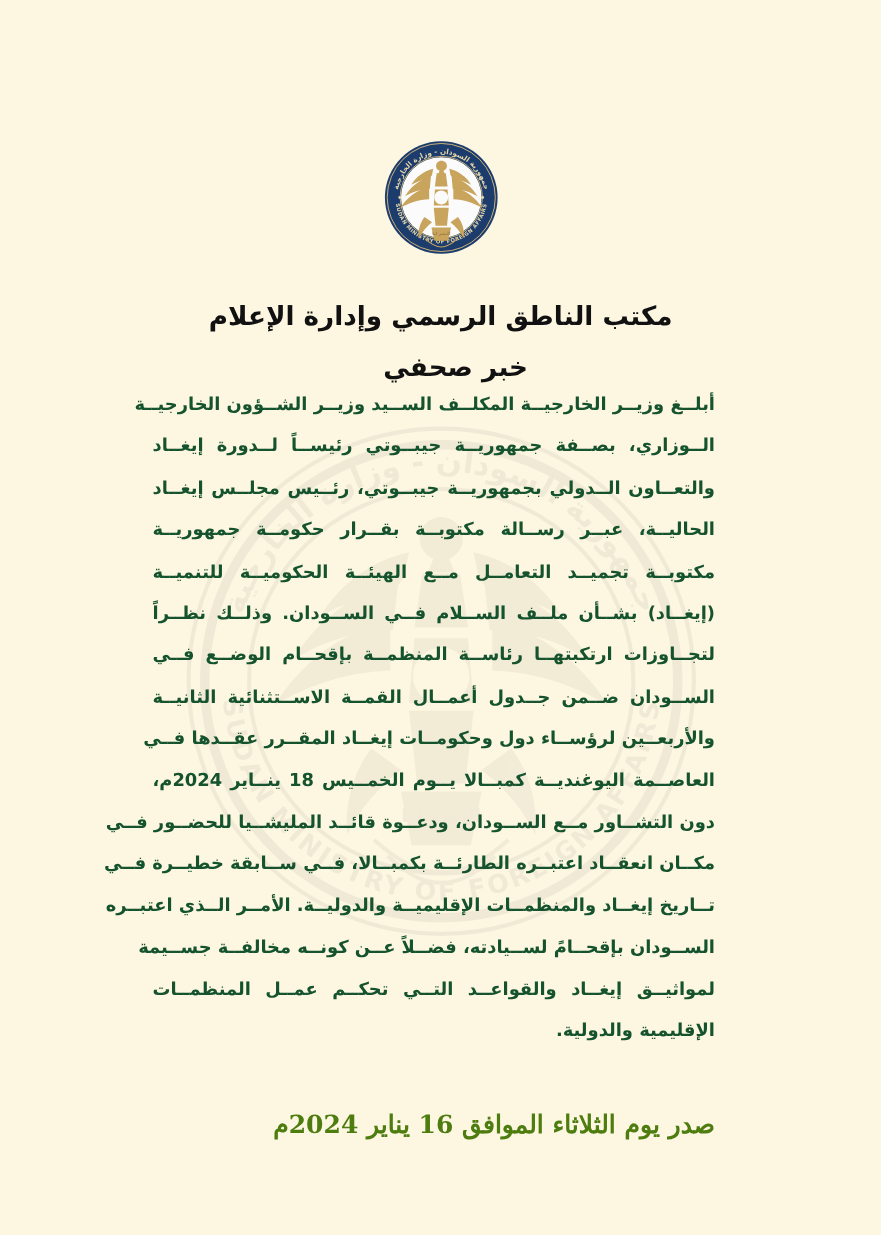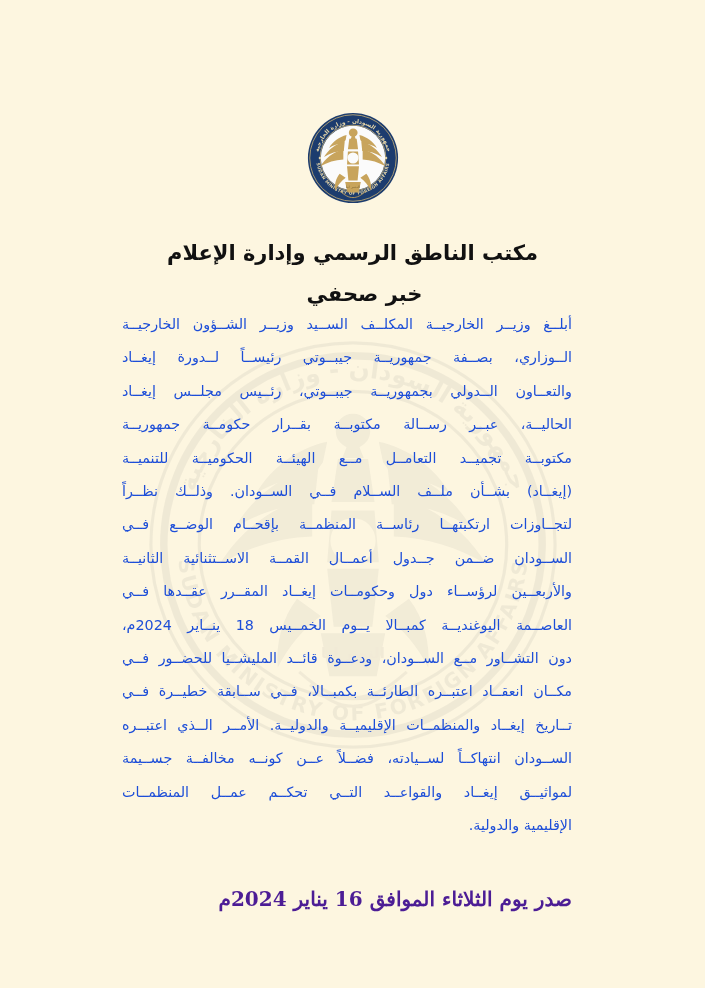--- a/index.html
+++ b/index.html
@@ -89,26 +89,26 @@
   .body-block {
     position: absolute;
     right: 133px;
     left: 122px;
     top: 308px;
     z-index: 2;
     direction: rtl;
   }
   .body-line {
     font-family: "DejaVu Sans", sans-serif;
-    font-weight: 400;
+    font-weight: 700;
     font-size: 14.3px;
     line-height: 33.4px;
     text-align: justify;
     text-align-last: justify;
-    color: #1d4ed8;
+    color: #14532d;
     white-space: nowrap;
     direction: rtl;
     letter-spacing: 0;
   }
   .body-line.last-line {
     text-align-last: right;
   }
 
   
   .closing {
@@ -118,21 +118,21 @@
     top: 884px;
     z-index: 2;
     direction: rtl;
     text-align: right;
   }
   .closing-text {
     font-family: "DejaVu Serif", serif;
     font-weight: 700;
     font-size: 20px;
     line-height: 30px;
-    color: #4c1d95;
+    color: #4d7c0f;
     direction: rtl;
   }
 </style>
 </head>
 <body>
 
 <div class="page">
 
   <div class="watermark">
     <svg viewBox="0 0 400 400" xmlns="http://www.w3.org/2000/svg">
@@ -230,21 +230,21 @@
     <div class="body-line">الحاليــة، عبــر رســالة مكتوبــة بقــرار حكومــة جمهوريــة</div>
     <div class="body-line">مكتوبــة تجميــد التعامــل مــع الهيئــة الحكوميــة للتنميــة</div>
     <div class="body-line">(إيغــاد) بشــأن ملــف الســلام فــي الســودان. وذلــك نظــراً</div>
     <div class="body-line">لتجــاوزات ارتكبتهــا رئاســة المنظمــة بإقحــام الوضــع فــي</div>
     <div class="body-line">الســودان ضــمن جــدول أعمــال القمــة الاســتثنائية الثانيــة</div>
     <div class="body-line">والأربعــين لرؤســاء دول وحكومــات إيغــاد المقــرر عقــدها فــي</div>
     <div class="body-line">العاصــمة اليوغنديــة كمبــالا يــوم الخمــيس 18 ينــاير 2024م،</div>
     <div class="body-line">دون التشــاور مــع الســودان، ودعــوة قائــد المليشــيا للحضــور فــي</div>
     <div class="body-line">مكــان انعقــاد اعتبــره الطارئــة بكمبــالا، فــي ســابقة خطيــرة فــي</div>
     <div class="body-line">تــاريخ إيغــاد والمنظمــات الإقليميــة والدوليــة. الأمــر الــذي اعتبــره</div>
-    <div class="body-line">الســودان انتهاكــاً لســيادته، فضــلاً عــن كونــه مخالفــة جســيمة</div>
+    <div class="body-line">الســودان بإقحــامً لســيادته، فضــلاً عــن كونــه مخالفــة جســيمة</div>
     <div class="body-line">لمواثيــق إيغــاد والقواعــد التــي تحكــم عمــل المنظمــات</div>
     <div class="body-line last-line">الإقليمية والدولية.</div>
   </div>
 
   <div class="closing">
     <span class="closing-text">صدر يوم الثلاثاء الموافق 16 يناير 2024م</span>
   </div>
 
 </div>
 

